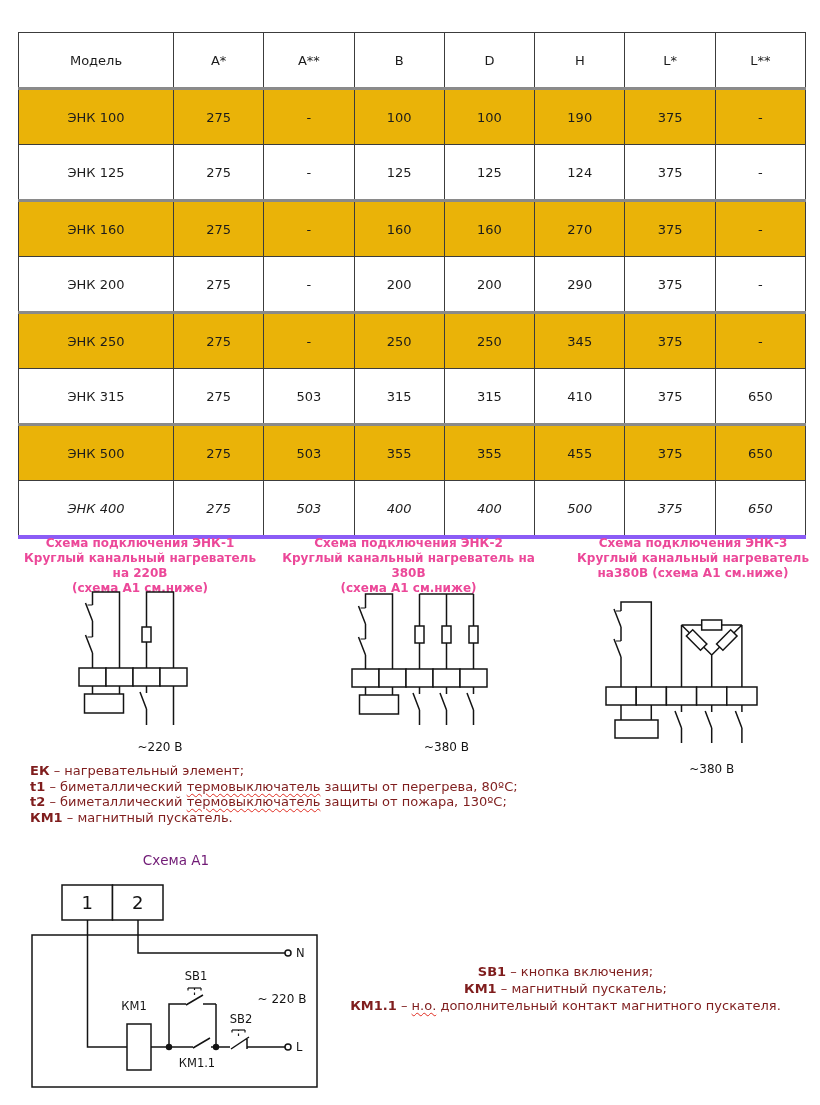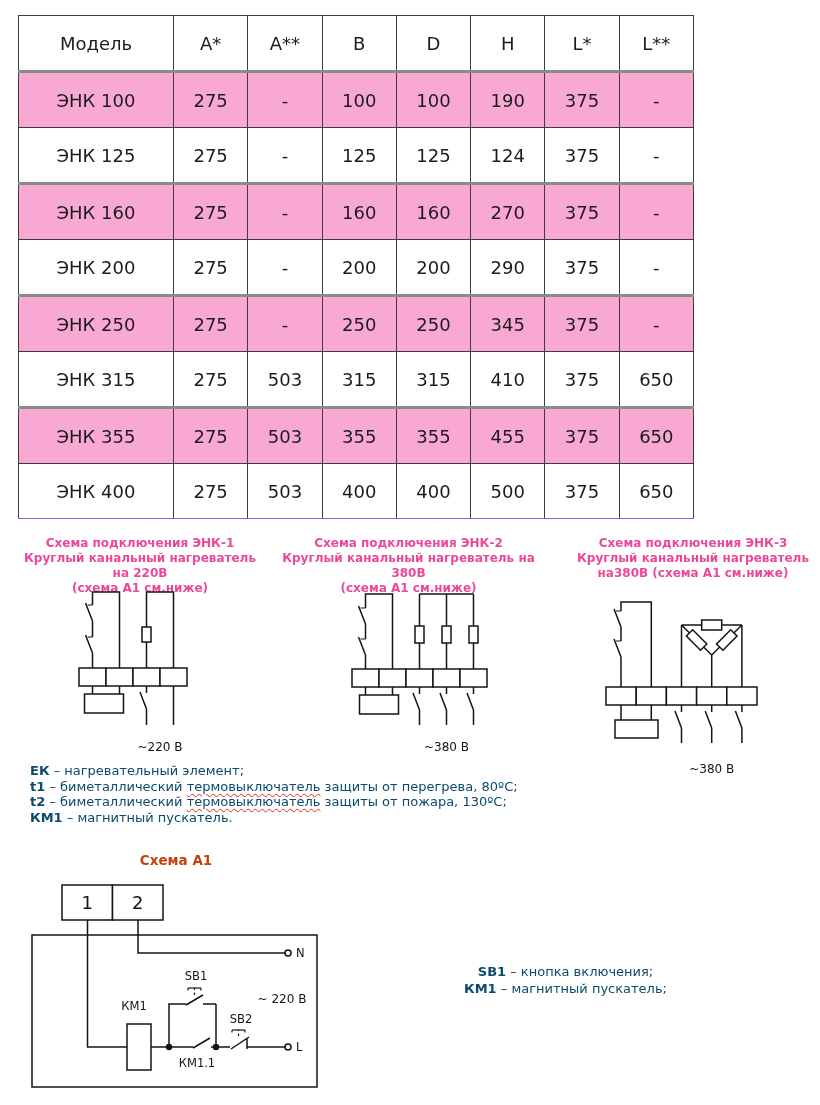--- a/index.html
+++ b/index.html
@@ -1,46 +1,46 @@
 <!DOCTYPE html>
 <html><head>
 <meta charset="utf-8">
 <style>
   html,body{margin:0;padding:0;background:#fff;}
   .page{position:relative;width:820px;height:1105px;background:#fff;overflow:hidden;
         font-family:"DejaVu Sans","Liberation Sans",sans-serif;color:#1c1c1c;}
   
-  table.spec{position:absolute;left:18px;top:15px;width:676px;border-collapse:collapse;
-             table-layout:fixed;font-size:18px;}
+  table.spec{position:absolute;left:18px;top:32px;width:788px;border-collapse:collapse;
+             table-layout:fixed;font-size:13px;}
   table.spec td{border:1px solid #3c3c3c;height:54px;text-align:center;vertical-align:middle;
                 padding:0;background:#fff;}
-  table.spec tr.stripe td{background:#f9a8d4;border-top:3px solid #8a8a8a;}
-  table.spec tr.last td{border-bottom:1px solid #8b5cf6;}
+  table.spec tr.stripe td{background:#eab308;border-top:3px solid #8a8a8a;}
+  table.spec tr.last td{border-bottom:4px solid #8b5cf6;font-style:italic;}
   
   .dblock{position:absolute;}
   .dtitle{font-weight:bold;font-size:12px;line-height:15px;text-align:center;color:#ec4899;}
   .schem{position:absolute;left:0;}
   .schem text{font-size:10.5px;fill:#141414;}
   .schem text.vlt{font-size:12px;}
   .schem text.big{font-size:18px;}
   .schem text.lbl{font-size:11.5px;}
   .schem path,.schem line,.schem polyline{stroke:#141414;stroke-width:1.5;fill:none;}
   .schem rect{stroke:#141414;stroke-width:1.5;fill:#ffffff;}
   .schem .dot{fill:#141414;stroke:none;}
   .schem .term{fill:none;stroke:none;}
   .schem circle.open{fill:#fff;stroke:#141414;stroke-width:1.5;}
   .schem .thin{stroke-width:1.2;}
   .schem .dash{stroke-dasharray:2.5,2.5;stroke-width:1.2;}
   
-  .legend{position:absolute;font-size:13px;line-height:15.5px;color:#0c4a6e;}
+  .legend{position:absolute;font-size:13px;line-height:15.5px;color:#7f1d1d;}
   .legend b{font-weight:bold;}
   .legend-a1{line-height:17px;}
   .wavy{text-decoration:underline;text-decoration-style:wavy;text-decoration-color:#e02b20;
         text-decoration-thickness:1px;text-underline-offset:2px;margin-top:20px;}
-  .a1title{position:absolute;font-weight:bold;font-size:13.5px;text-align:center;color:#c2410c;}
+  .a1title{position:absolute;font-weight:normal;font-size:13.5px;text-align:center;color:#701a75;}
 </style>
 </head>
 <body>
 
 <div class="page">
 
   <table class="spec">
     <colgroup>
         <col style="width:155px">
         <col>
@@ -116,21 +116,21 @@
         <td>ЭНК 315</td>
           <td>275</td>
           <td>503</td>
           <td>315</td>
           <td>315</td>
           <td>410</td>
           <td>375</td>
           <td>650</td>
       </tr>
       <tr class="stripe">
-        <td>ЭНК 355</td>
+        <td>ЭНК 500</td>
           <td>275</td>
           <td>503</td>
           <td>355</td>
           <td>355</td>
           <td>455</td>
           <td>375</td>
           <td>650</td>
       </tr>
       <tr class="last">
         <td>ЭНК 400</td>
@@ -356,15 +356,19 @@
 
   <div class="legend legend-a1" style="left:338px;top:963px;width:455px;text-align:center;">
     <div>
       <b>SB1</b>
       <span>– кнопка включения;</span><span class="wavy"></span><span></span>
     </div>
     <div>
       <b>КМ1</b>
       <span>– магнитный пускатель;</span><span class="wavy"></span><span></span>
     </div>
+    <div>
+      <b>КМ1.1</b>
+      <span>– </span><span class="wavy">н.о.</span><span> дополнительный контакт магнитного пускателя.</span>
+    </div>
   </div>
 
 </div>
 
 </body></html>

